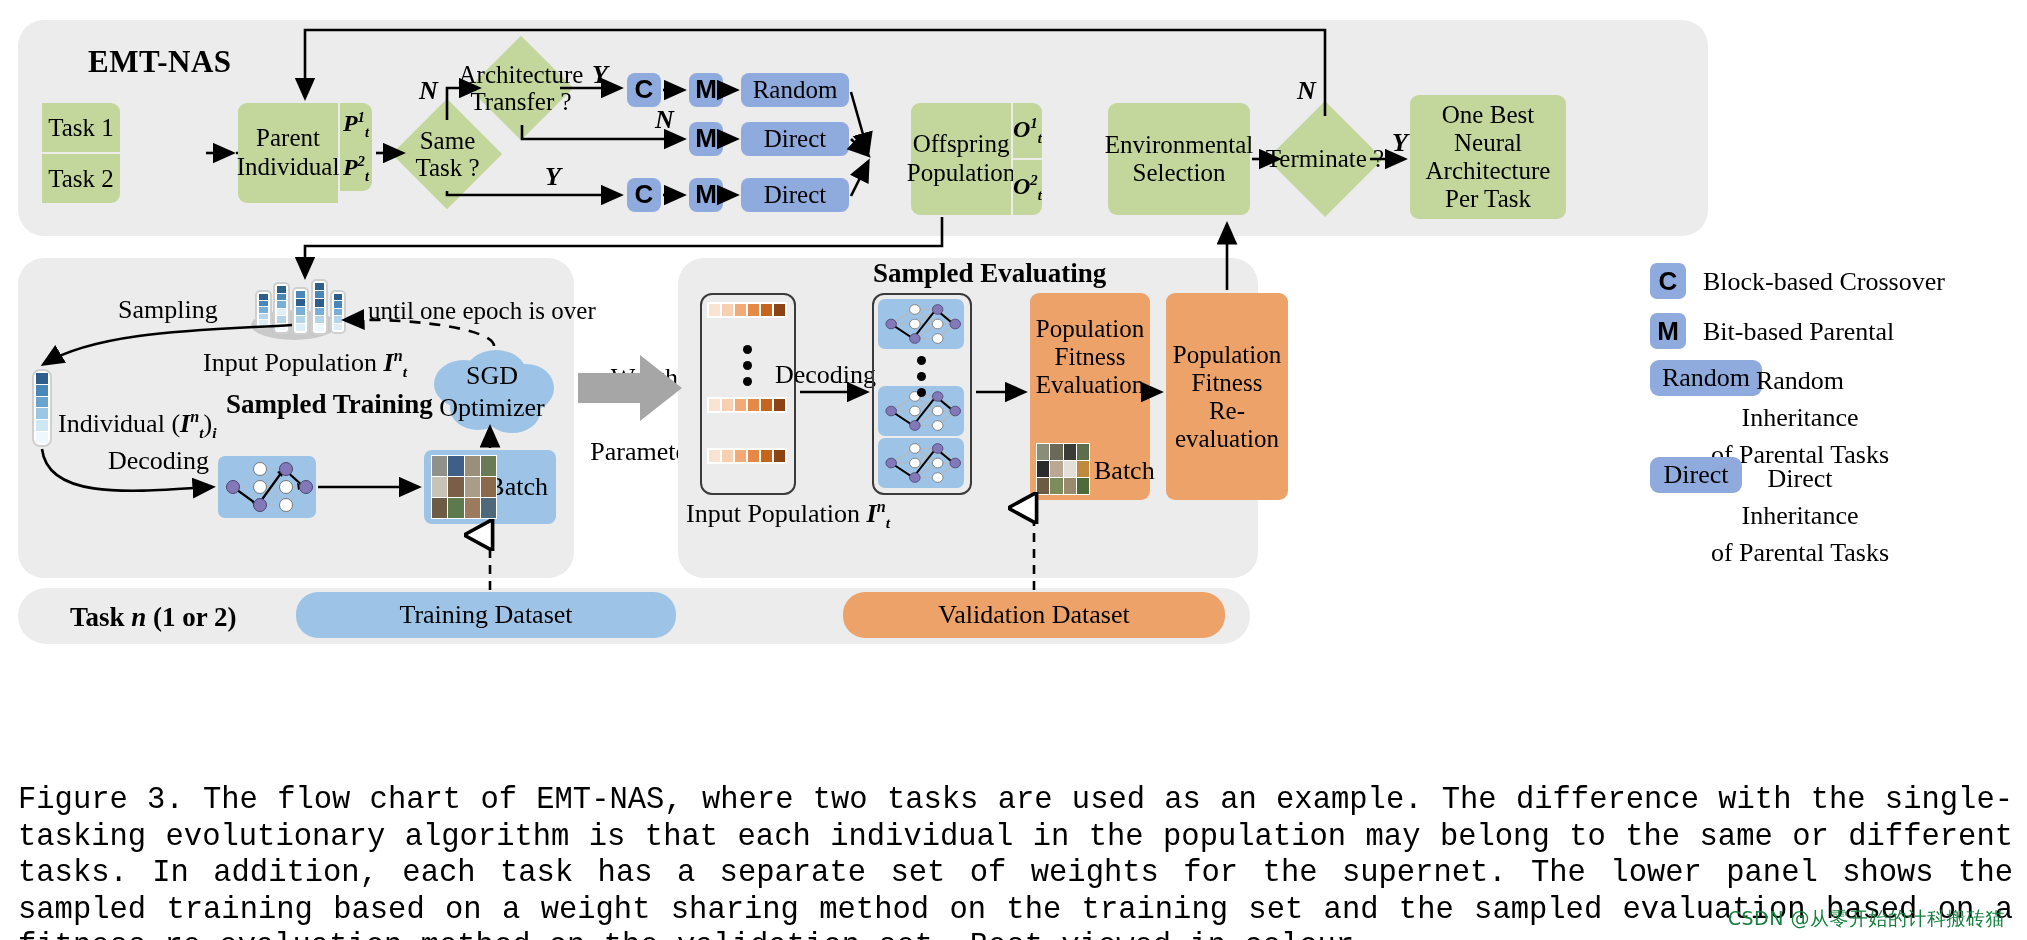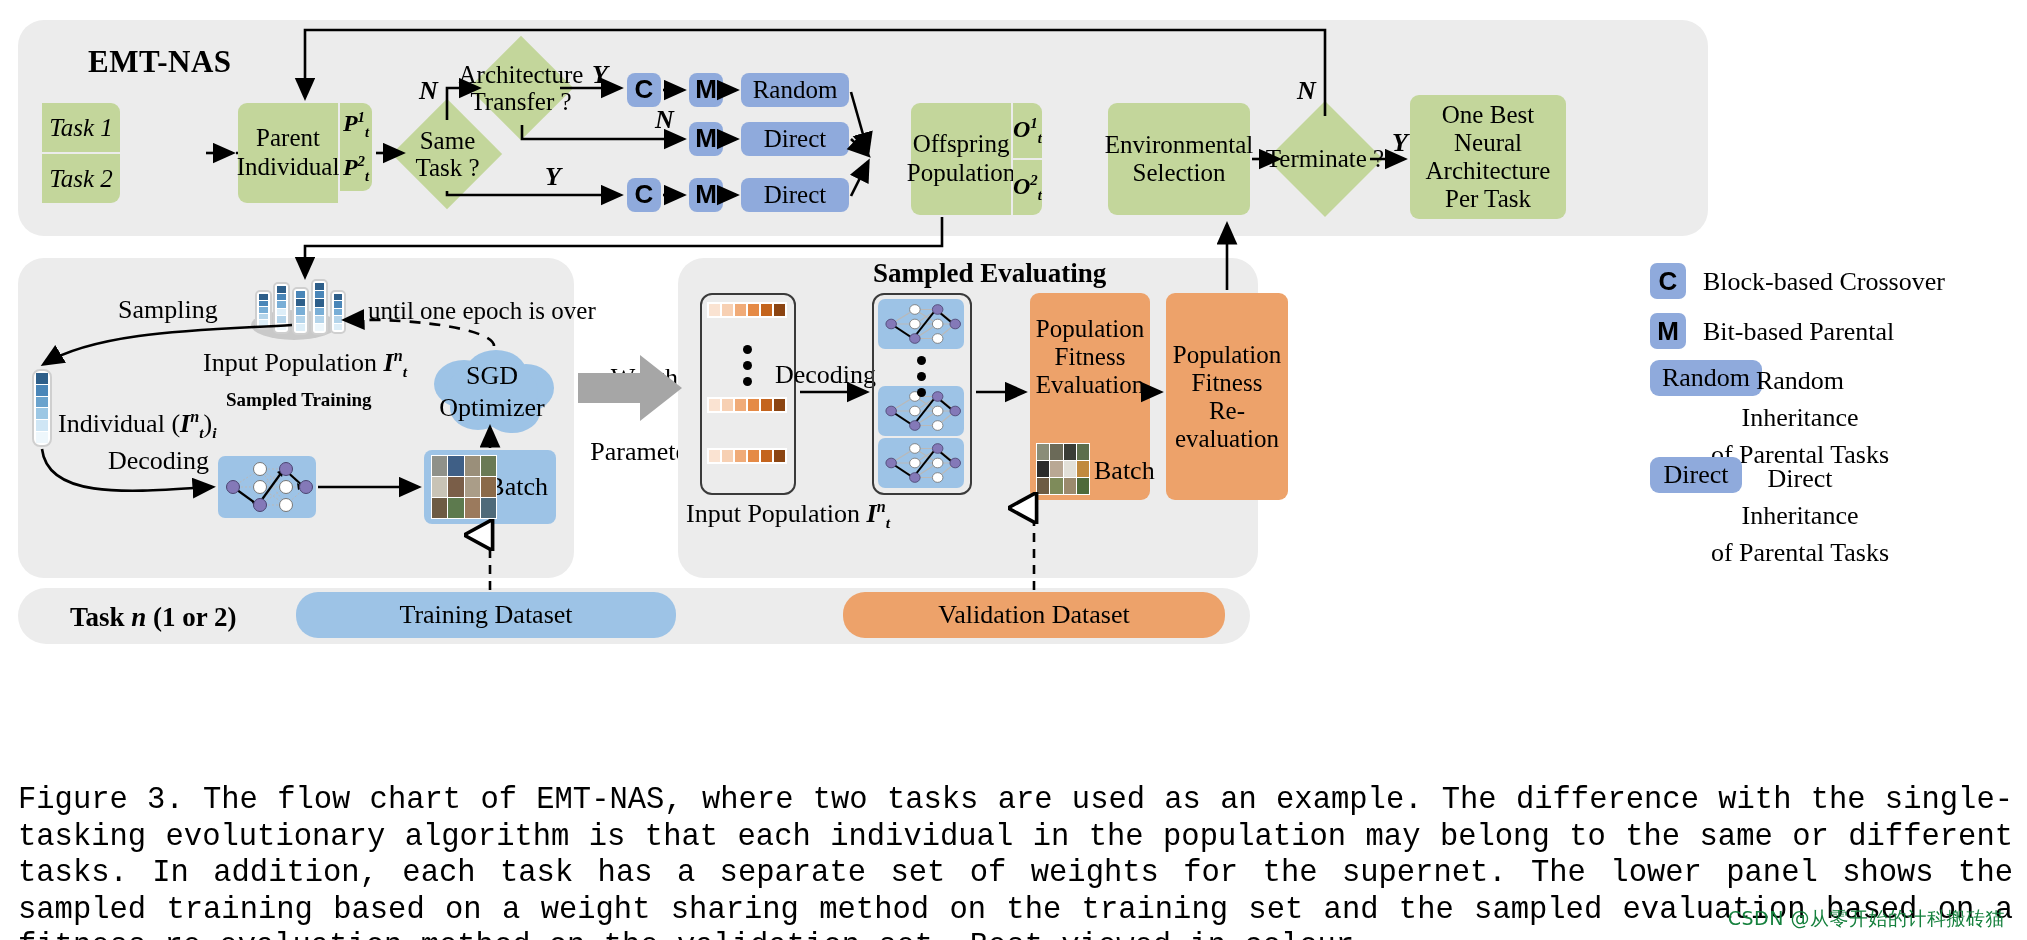--- a/index.html
+++ b/index.html
@@ -67,21 +67,21 @@
              background:#8faadc;border-radius:7px;font-weight:bold;}
 </style>
 </head>
 <body>
 
 <div class="panel" style="left:18px;top:20px;width:1690px;height:216px;"></div>
 
 <div class="lbl bold" style="left:88px;top:44px;font-size:31px;letter-spacing:.5px;">EMT-NAS</div>
 
 <div class="split" style="left:40px;top:103px;width:196px;height:100px;">
-  <div class="right" style="width:78px;height:100px;margin-left:2px;font-style:italic;">
+  <div class="right" style="width:78px;height:100px;margin-left:2px;">
     <div class="cell" style="height:49px;font-size:25px;">Task 1</div>
     <div class="cell" style="height:49px;font-size:25px;">Task 2</div>
   </div>
 </div>
 
 <div class="split" style="left:238px;top:103px;width:134px;height:100px;">
   <div class="left" style="width:100px;height:100px;font-size:25px;">Parent Individual</div>
   <div class="right" style="width:32px;height:88px;margin-left:2px;">
     <div class="cell" style="height:49px;font-size:24px;">
       <span class="ital"><span>P</span><sup>1</sup><sub>t</sub></span>
@@ -143,21 +143,21 @@
 
 <div class="nbox green" style="left:1410px;top:95px;width:156px;height:124px;flex-direction:column;font-size:25px;">
   <span>One Best</span>
   <span>Neural</span>
   <span>Architecture</span>
   <span>Per Task</span>
 </div>
 
 <div class="panel" style="left:18px;top:258px;width:556px;height:320px;"></div>
 
-<div class="lbl bold" style="left:226px;top:389px;font-size:19px;">Sampled Training</div>
+<div class="lbl bold" style="left:226px;top:389px;font-size:27px;">Sampled Training</div>
 <div class="lbl" style="left:118px;top:295px;font-size:26px;">Sampling</div>
 <div class="lbl" style="left:368px;top:297px;font-size:25px;">until one epoch is over</div>
 
 <div class="ellipse" style="left:251px;top:310px;width:86px;height:30px;"></div>
 <div class="stack" style="left:255px;top:290px;width:17px;height:40px;">
   <i style="background:#2e5f8a"></i>
     <i style="background:#4a86b8"></i>
     <i style="background:#79aed6"></i>
     <i style="background:#b4d4ea"></i>
     <i style="background:#ddeef8"></i>

